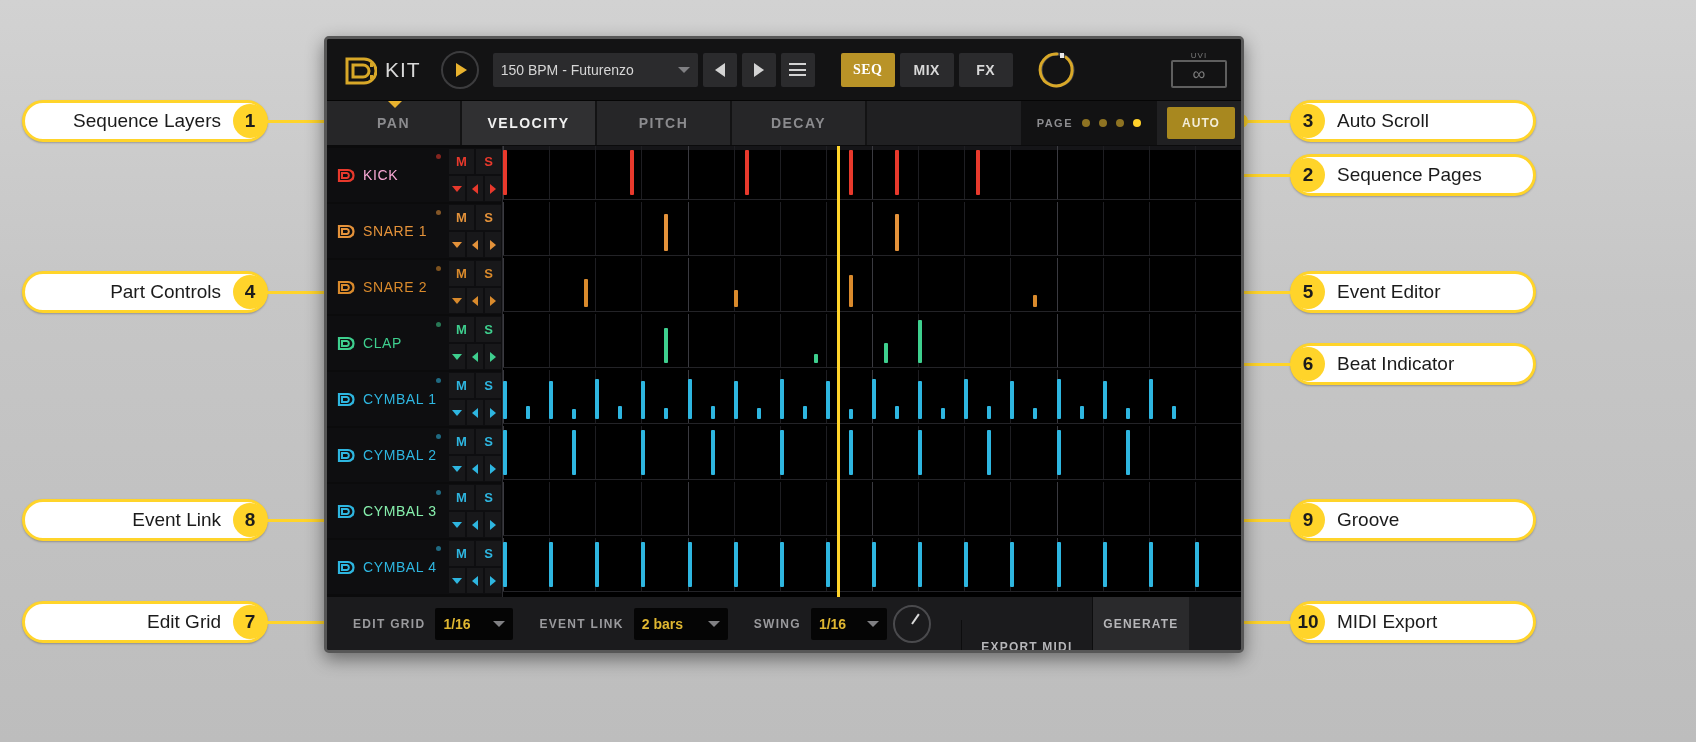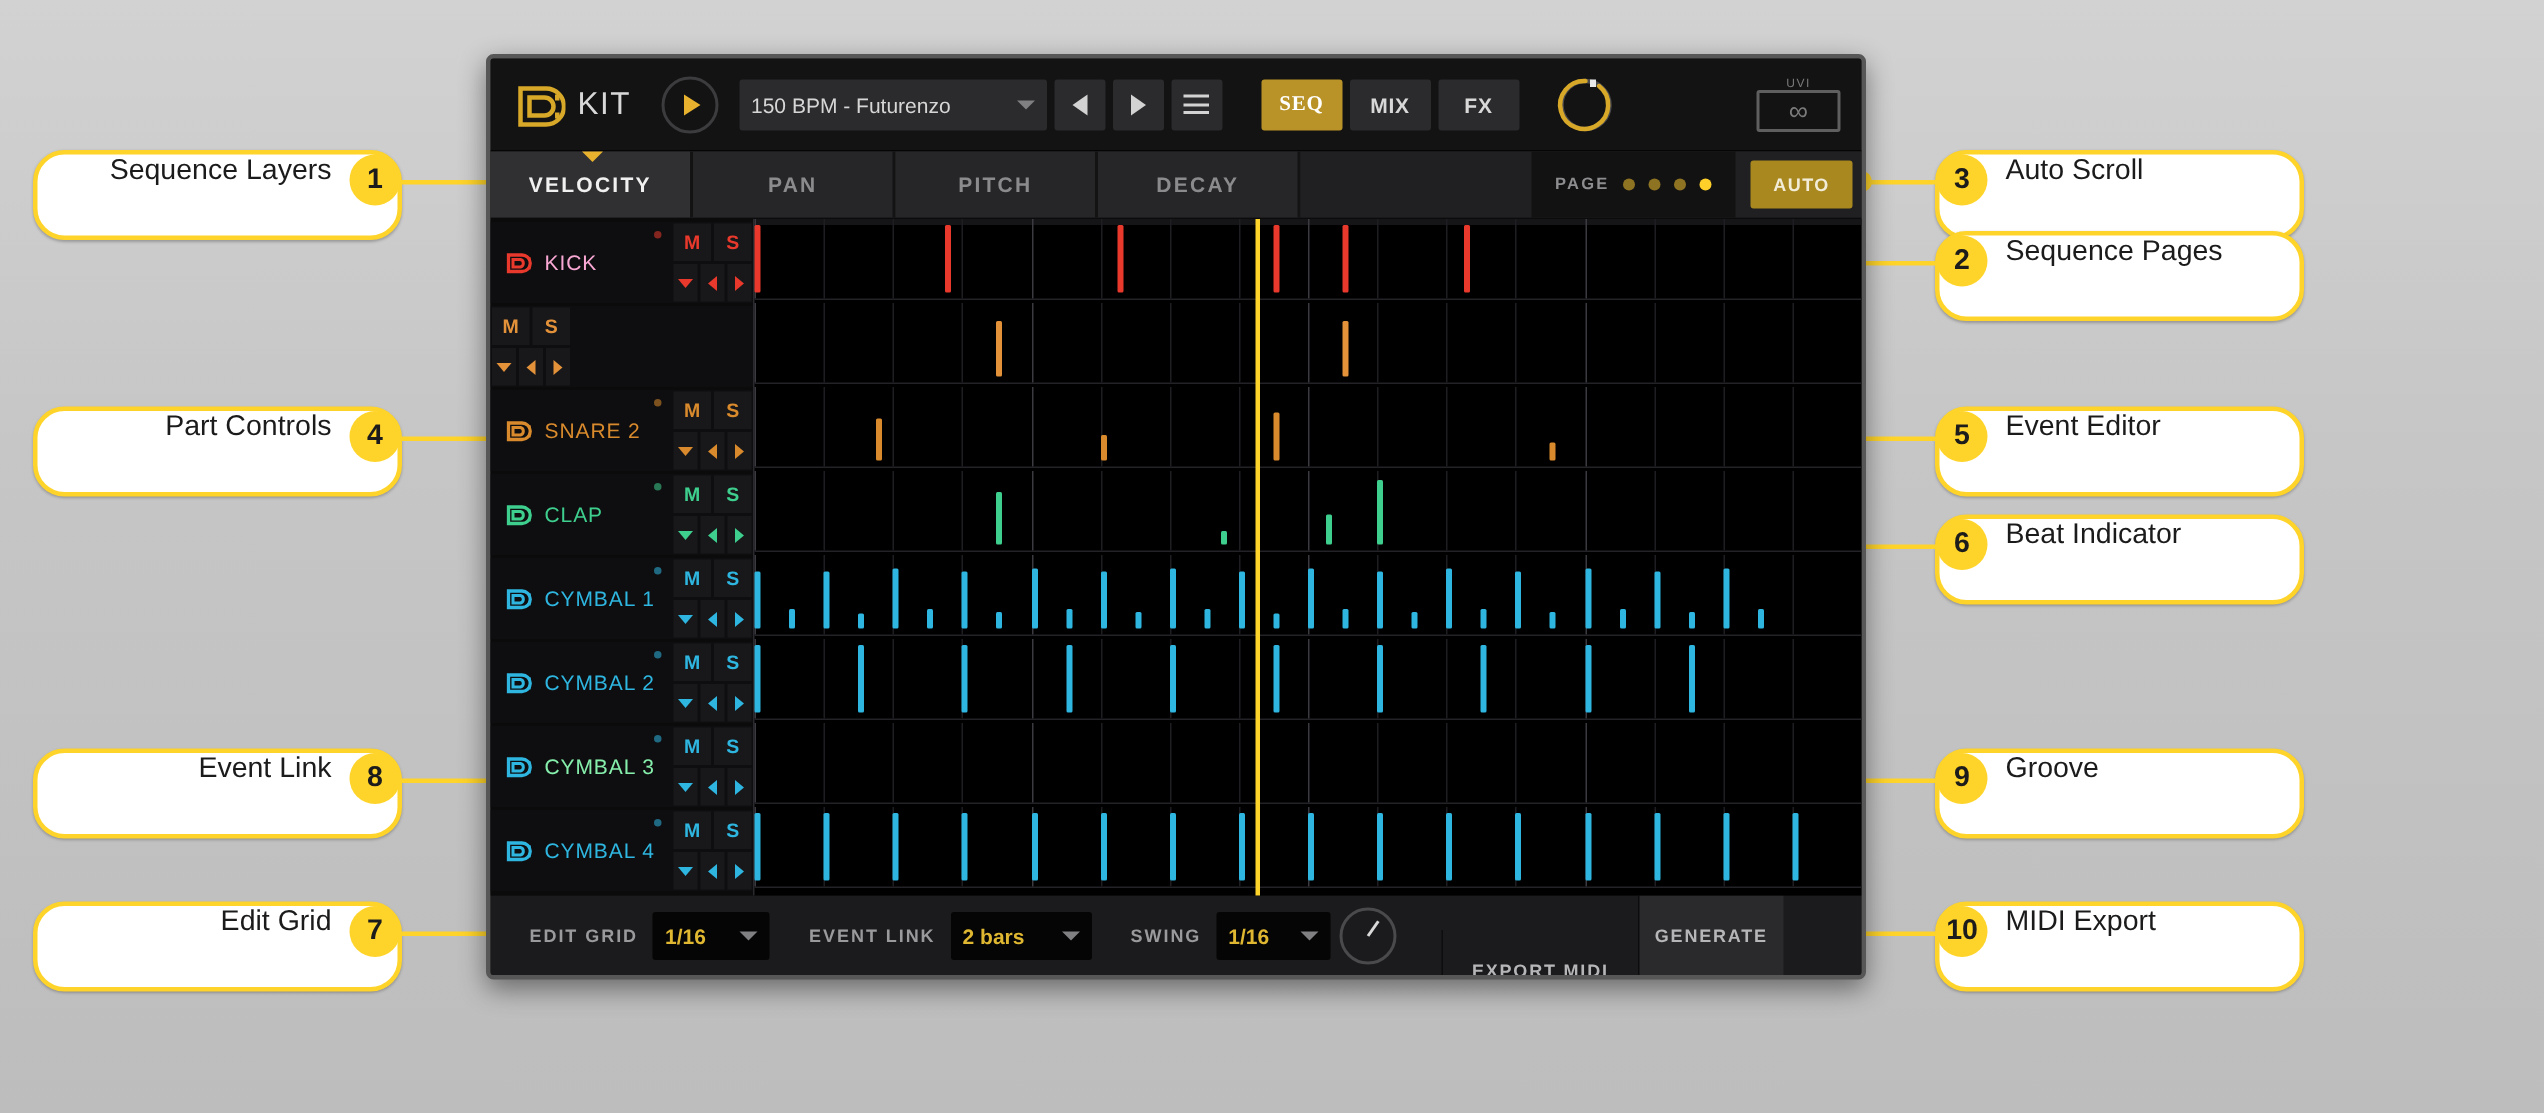--- a/index.html
+++ b/index.html
@@ -4,21 +4,21 @@
 <style>
   html,body{margin:0;padding:0;}
   body{
     width:1696px;height:742px;
     background:linear-gradient(180deg,#d2d2d2 0%,#c6c6c6 40%,#bdbdbd 100%);
     font-family:"Liberation Sans",sans-serif;
     overflow:hidden;position:relative;
   }
   
   .callout{
-    position:absolute;height:60px;display:flex;align-items:flex-start;
+    position:absolute;height:42px;display:flex;align-items:center;
     background:#ffffff;border:3px solid #ffd42a;border-radius:21px;
     box-sizing:border-box;box-shadow:0 1px 2px rgba(0,0,0,.25);
   }
   .callout .num{
     width:34px;height:34px;border-radius:50%;background:#ffd42a;color:#1c1c1c;
     font-size:19px;font-weight:bold;display:flex;align-items:center;justify-content:center;
     flex:0 0 auto;
   }
   .callout .lbl{font-size:19px;color:#1b1b1b;white-space:nowrap;}
   .callout.right .num{margin-left:-2px;margin-right:12px;}
@@ -254,25 +254,25 @@
 
     <div class="uvi">
       <div class="t">UVI</div>
       <div class="uvibox">
           <span class="inf">∞</span>
         </div>
     </div>
   </div>
 
   <div class="layers">
+    <div class="ltab">PAN</div>
     <div class="ltab on">
       <span class="mark" style="left:61px;"></span>
       <span>VELOCITY</span>
     </div>
-    <div class="ltab">PAN</div>
     <div class="ltab">PITCH</div>
     <div class="ltab">DECAY</div>
     <div class="lfill"></div>
 
     <div class="pagebox">
       <span class="t">PAGE</span>
       <span class="pd"></span>
       <span class="pd"></span>
       <span class="pd"></span>
       <span class="pd on"></span>
@@ -305,20 +305,30 @@
               <div class="pb small">
                 <span class="tri-l" style="border-right:6px solid #e8392c"></span>
               </div>
               <div class="pb small">
                 <span class="tri-r" style="border-left:6px solid #e8392c"></span>
               </div>
             </div>
           </div>
         </div>
         <div class="partrow">
+          <div class="pname">
+            <span class="pico"><svg viewBox="0 0 19 15" width="19" height="15">
+                <path d="M2 2 H11 A5.5 5.5 0 0 1 11 13 H2 Z" fill="none" stroke="#e4923a" stroke-width="2.2"></path>
+                <path d="M5 5 H10 A2.6 2.6 0 0 1 10 10 H5 Z" fill="none" stroke="#e4923a" stroke-width="2"></path>
+                <rect x="15" y="3.5" width="1.8" height="2.6" fill="#e4923a"></rect>
+                <rect x="15" y="9" width="1.8" height="2.6" fill="#e4923a"></rect>
+              </svg></span>
+            <span class="plabel" style="color:#e4923a">SNARE 1</span>
+            <span class="pled" style="background:#e4923a"></span>
+          </div>
           <div class="pbtns">
             <div class="pbrow">
               <div class="pb" style="color:#e4923a">M</div>
               <div class="pb" style="color:#e4923a">S</div>
             </div>
             <div class="pbrow">
               <div class="pb small">
                 <span class="tri-d" style="border-top:6px solid #e4923a"></span>
               </div>
               <div class="pb small">

